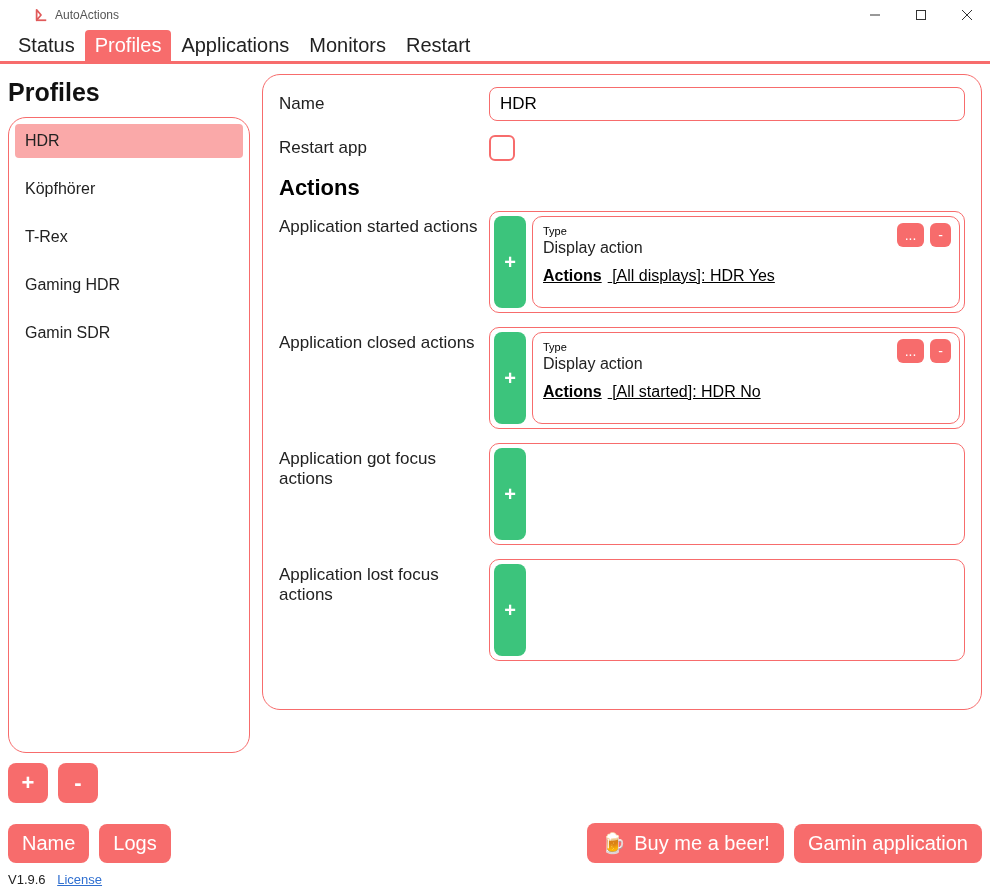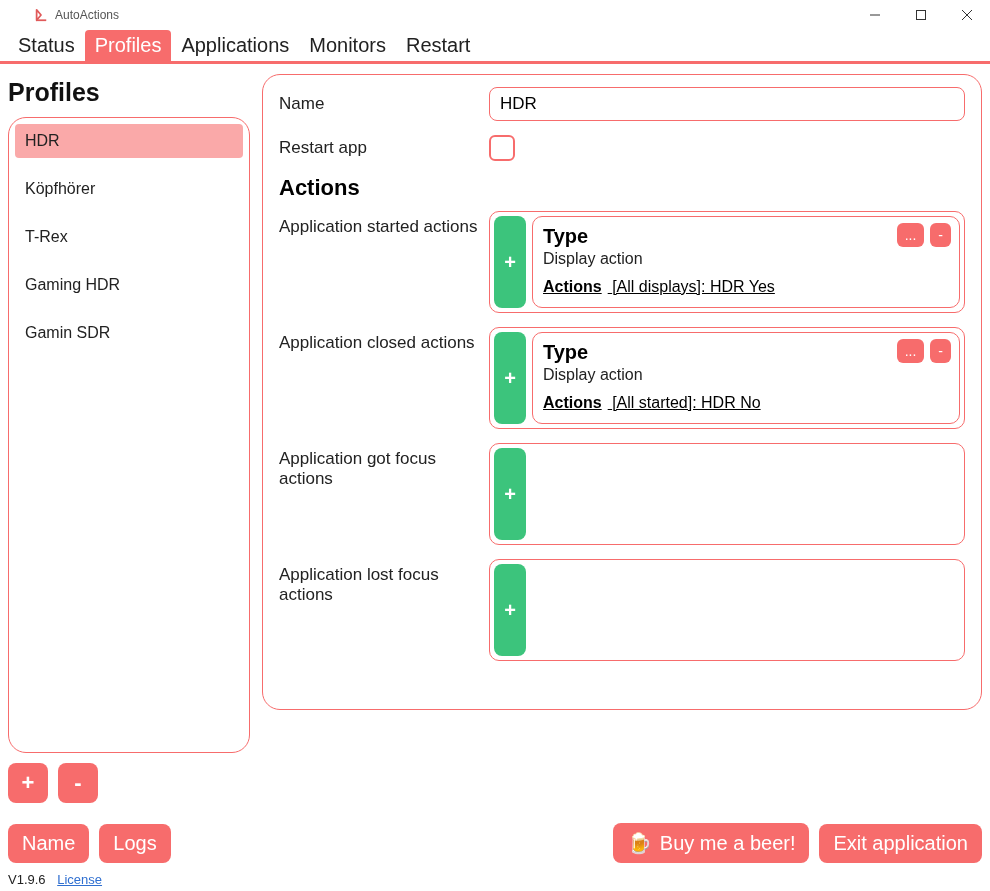--- a/index.html
+++ b/index.html
@@ -38,21 +38,21 @@
   .text-input { flex: 1; height: 34px; border: 1px solid #f76c6c; border-radius: 8px; padding: 4px 10px; font-size: 17px; }
   .checkbox { width: 26px; height: 26px; border: 2px solid #f76c6c; border-radius: 6px; background: #fff; }
 
   h3.actions-heading { font-size: 22px; font-weight: 700; margin: 6px 0 10px 0; }
 
   .actions-row { display: flex; align-items: flex-start; margin-bottom: 14px; }
   .actions-label { width: 210px; font-size: 17px; color: #222; padding-top: 6px; }
   .actions-box { flex: 1; border: 1px solid #f76c6c; border-radius: 10px; padding: 4px; display: flex; gap: 6px; min-height: 102px; }
   .add-action-btn { width: 32px; background: #3cc47c; border-radius: 8px; color: #fff; display: flex; align-items: center; justify-content: center; font-size: 20px; font-weight: 700; cursor: pointer; }
   .action-card { flex: 1; border: 1px solid #f76c6c; border-radius: 10px; padding: 8px 10px; position: relative; }
-  .action-card .type-label { font-weight: 700; font-size: 20px; }
+  .action-card .type-label { font-weight: 400; font-size: 11px; }
   .action-card .type-value { font-size: 16px; color: #222; margin: 2px 0 10px 0; }
   .action-card .actions-line { font-size: 16px; text-decoration: underline; }
   .action-card .actions-line b { font-weight: 700; margin-right: 6px; }
   .card-btns { position: absolute; right: 8px; top: 6px; display: flex; gap: 6px; }
   .mini-btn { background: #f76c6c; color: #fff; border-radius: 6px; padding: 2px 8px; font-size: 14px; height: 24px; line-height: 20px; cursor: pointer; }
 
   
   .below-left { display: flex; gap: 10px; margin-top: 10px; }
   .sq-btn { width: 40px; height: 40px; background: #f76c6c; color: #fff; border-radius: 8px; display: flex; align-items: center; justify-content: center; font-size: 22px; font-weight: 700; cursor: pointer; }
 
@@ -194,19 +194,19 @@
 </div>
 
 <div class="footer-btns">
   <div class="pill-btn">Name</div>
   <div class="pill-btn">Logs</div>
   <div class="spacer"></div>
   <div class="pill-btn">
     <span class="beer-icon">🍺</span>
     <span>Buy me a beer!</span>
   </div>
-  <div class="pill-btn">Exit application</div>
+  <div class="pill-btn">Gamin application</div>
 </div>
 
 <div class="statusbar">
   <span>V1.9.6</span>
   <span class="license">License</span>
 </div>
 
 </body></html>

